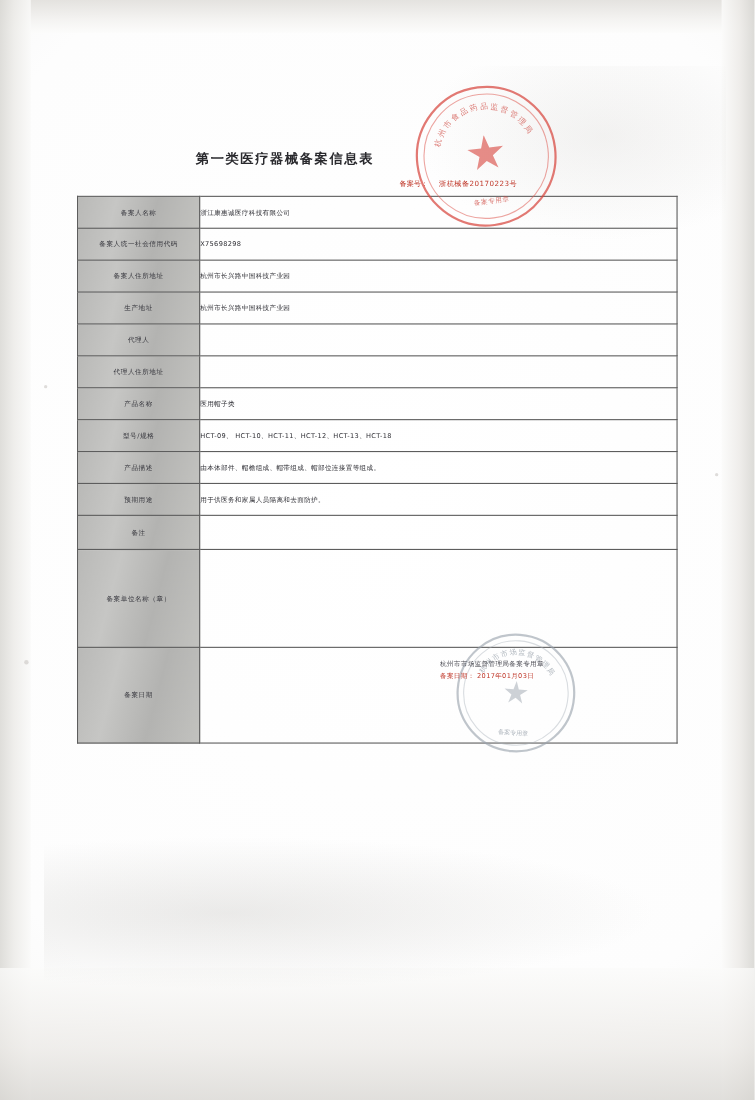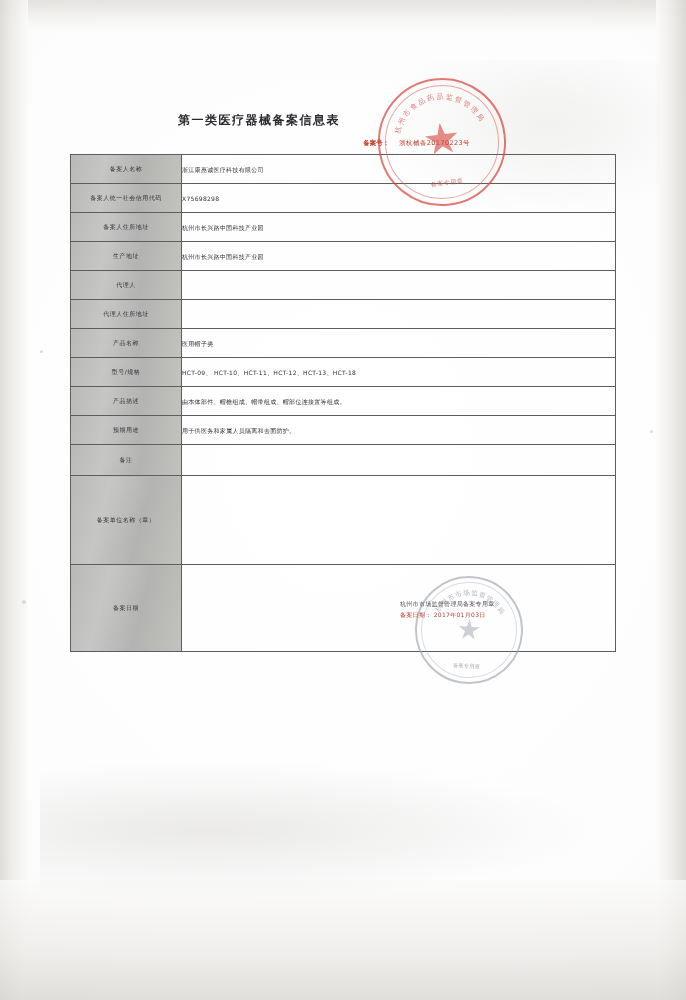--- a/index.html
+++ b/index.html
@@ -55,21 +55,21 @@
   .smudge-b {
     position: absolute;
     left: 380px; top: 60px; width: 280px; height: 160px;
     background: radial-gradient(ellipse at 60% 40%, rgba(200,198,194,.22), rgba(255,255,255,0) 70%);
   }
 
   
   .doc {
     position: absolute;
     left: 70px;
-    top: 112px;
+    top: 136px;
     width: 436px;
   }
 
   .doc-title {
     text-align: center;
     font-size: 12px;
     font-weight: bold;
     letter-spacing: 1.5px;
     color: #2a2a2e;
     margin-left: -58px;
@@ -80,21 +80,21 @@
   .doc-meta {
     display: flex;
     justify-content: flex-end;
     align-items: baseline;
     gap: 10px;
     font-size: 6.5px;
     color: #d03a3a;
     margin-bottom: 6px;
     padding-right: 36px;
   }
-  .doc-meta .meta-label { color: #c0392b; font-weight: bold; }
+  .doc-meta .meta-label { color: #c0392b; }
   .doc-meta .meta-value { color: #c0392b; letter-spacing: .4px; }
 
   
   table.form {
     border-collapse: collapse;
     width: 546px;
     table-layout: fixed;
   }
   table.form td {
     border: 1px solid #5d5d5d;

